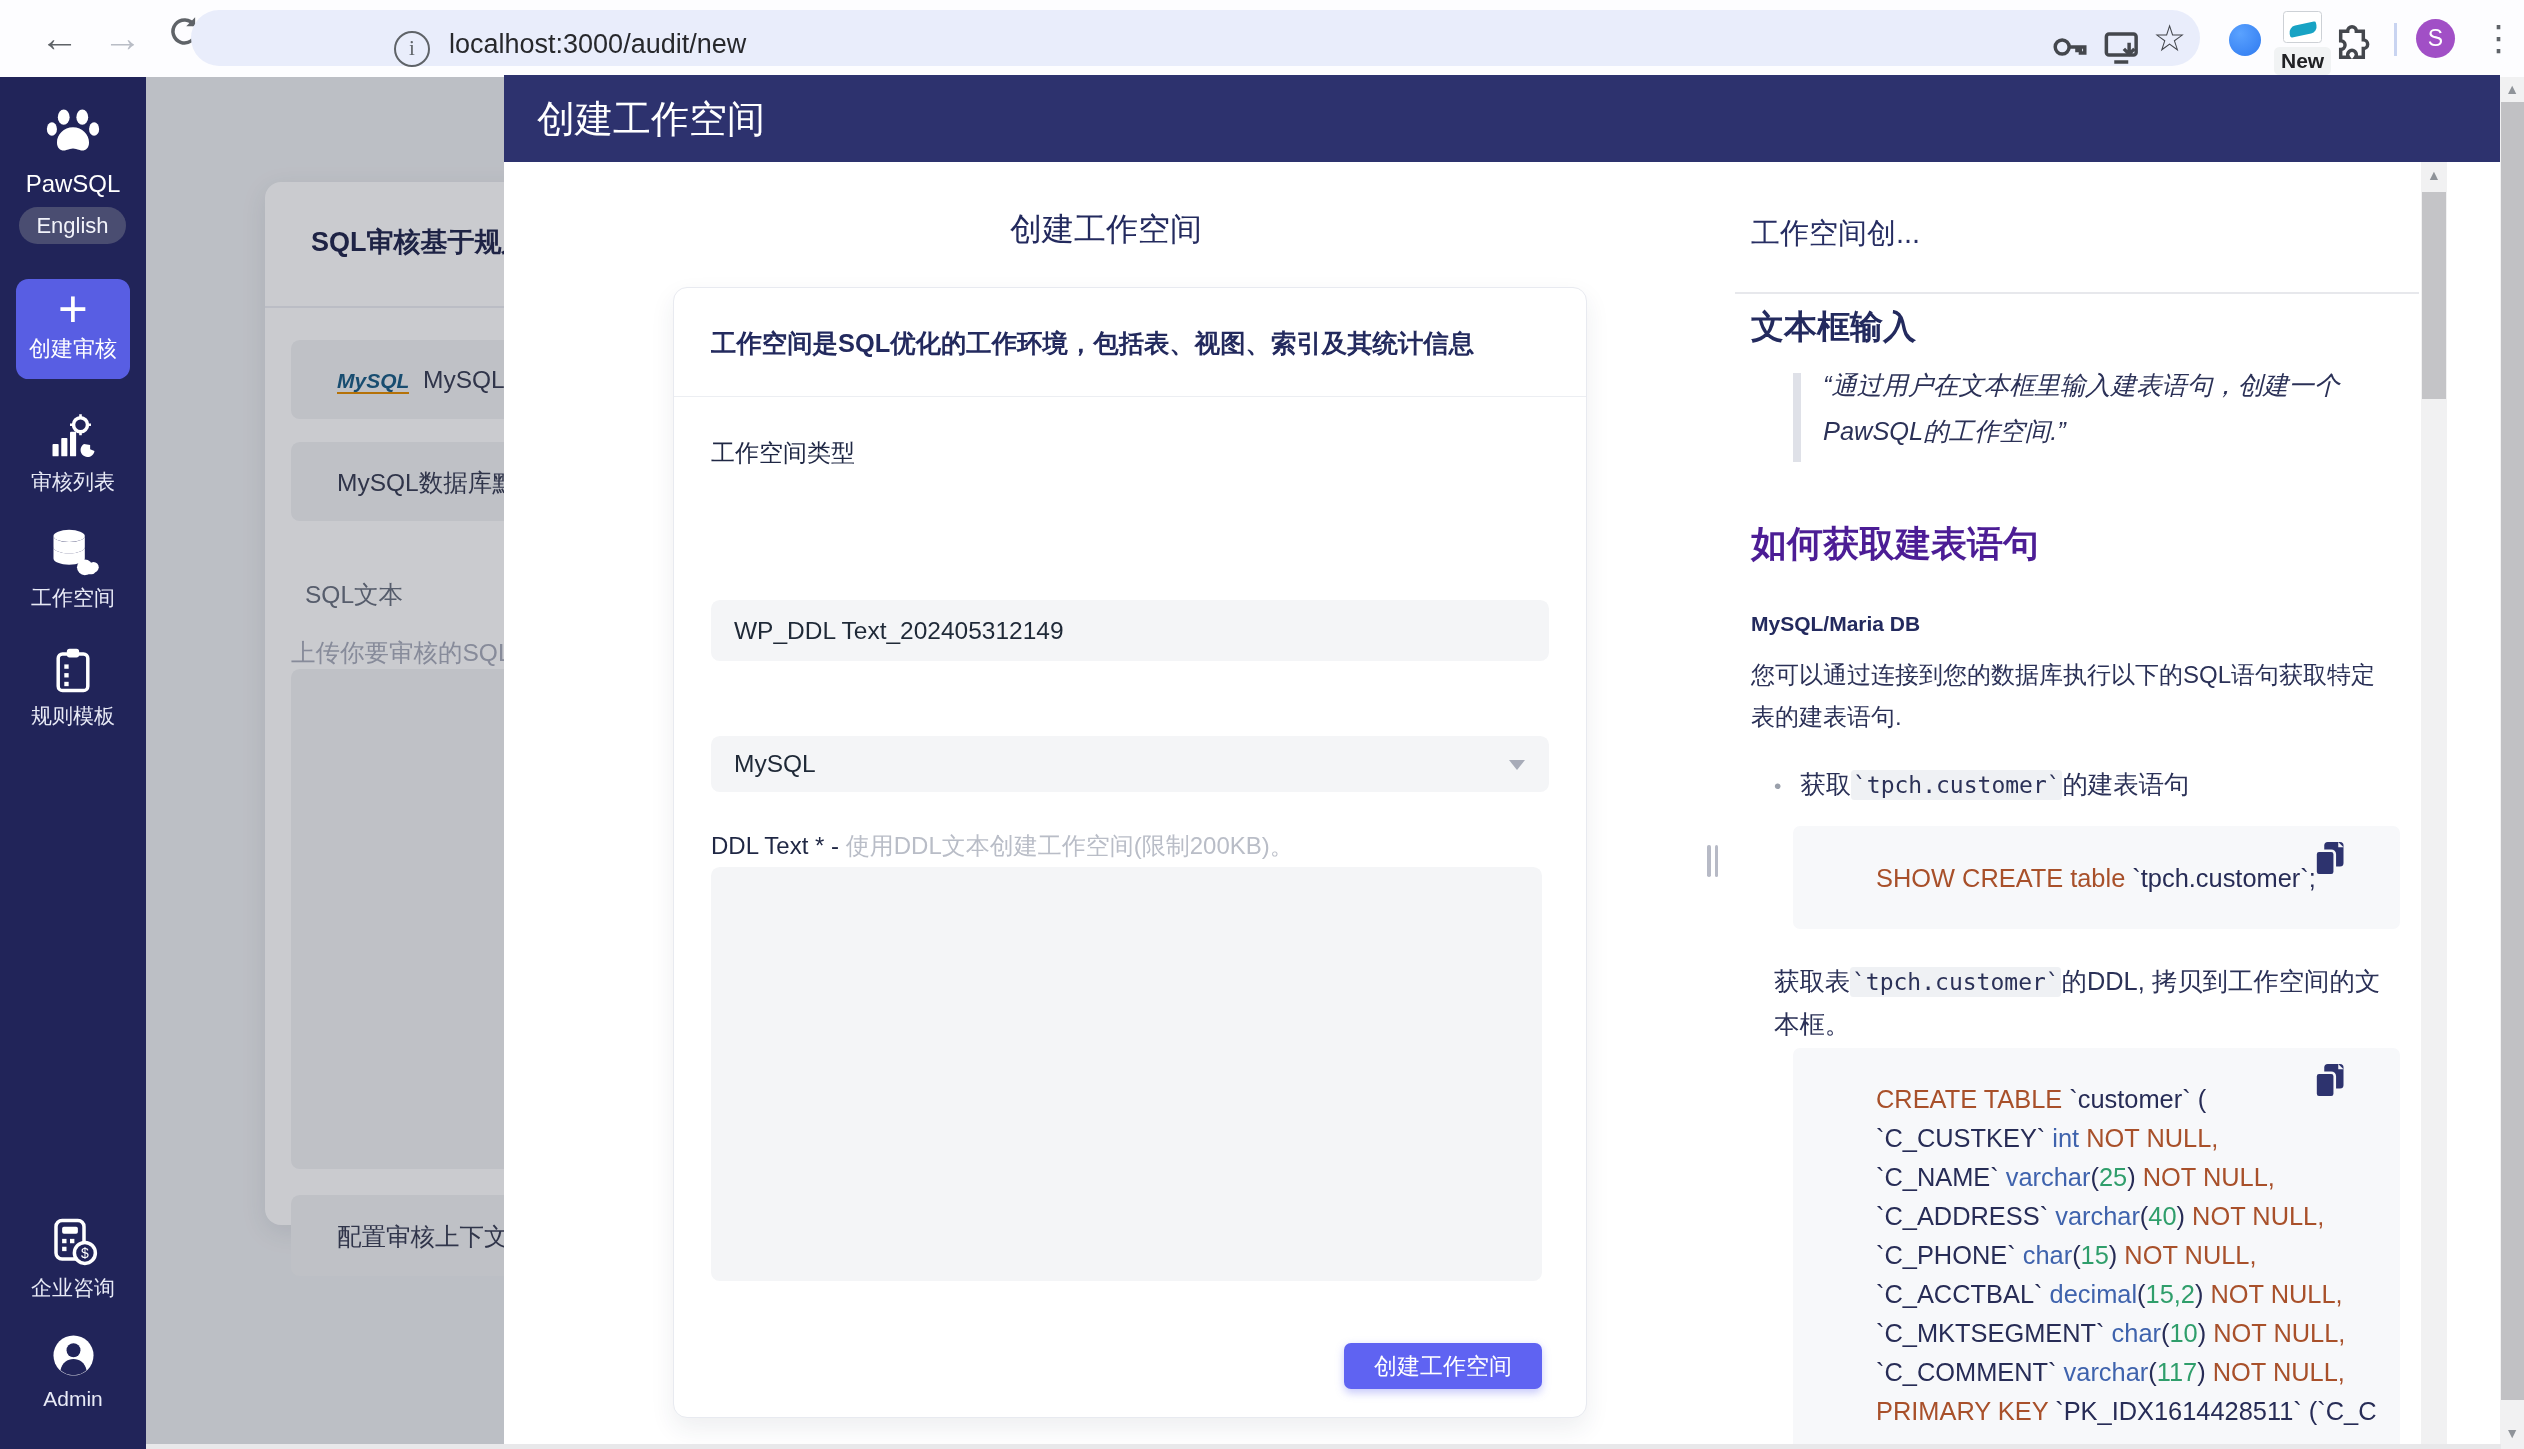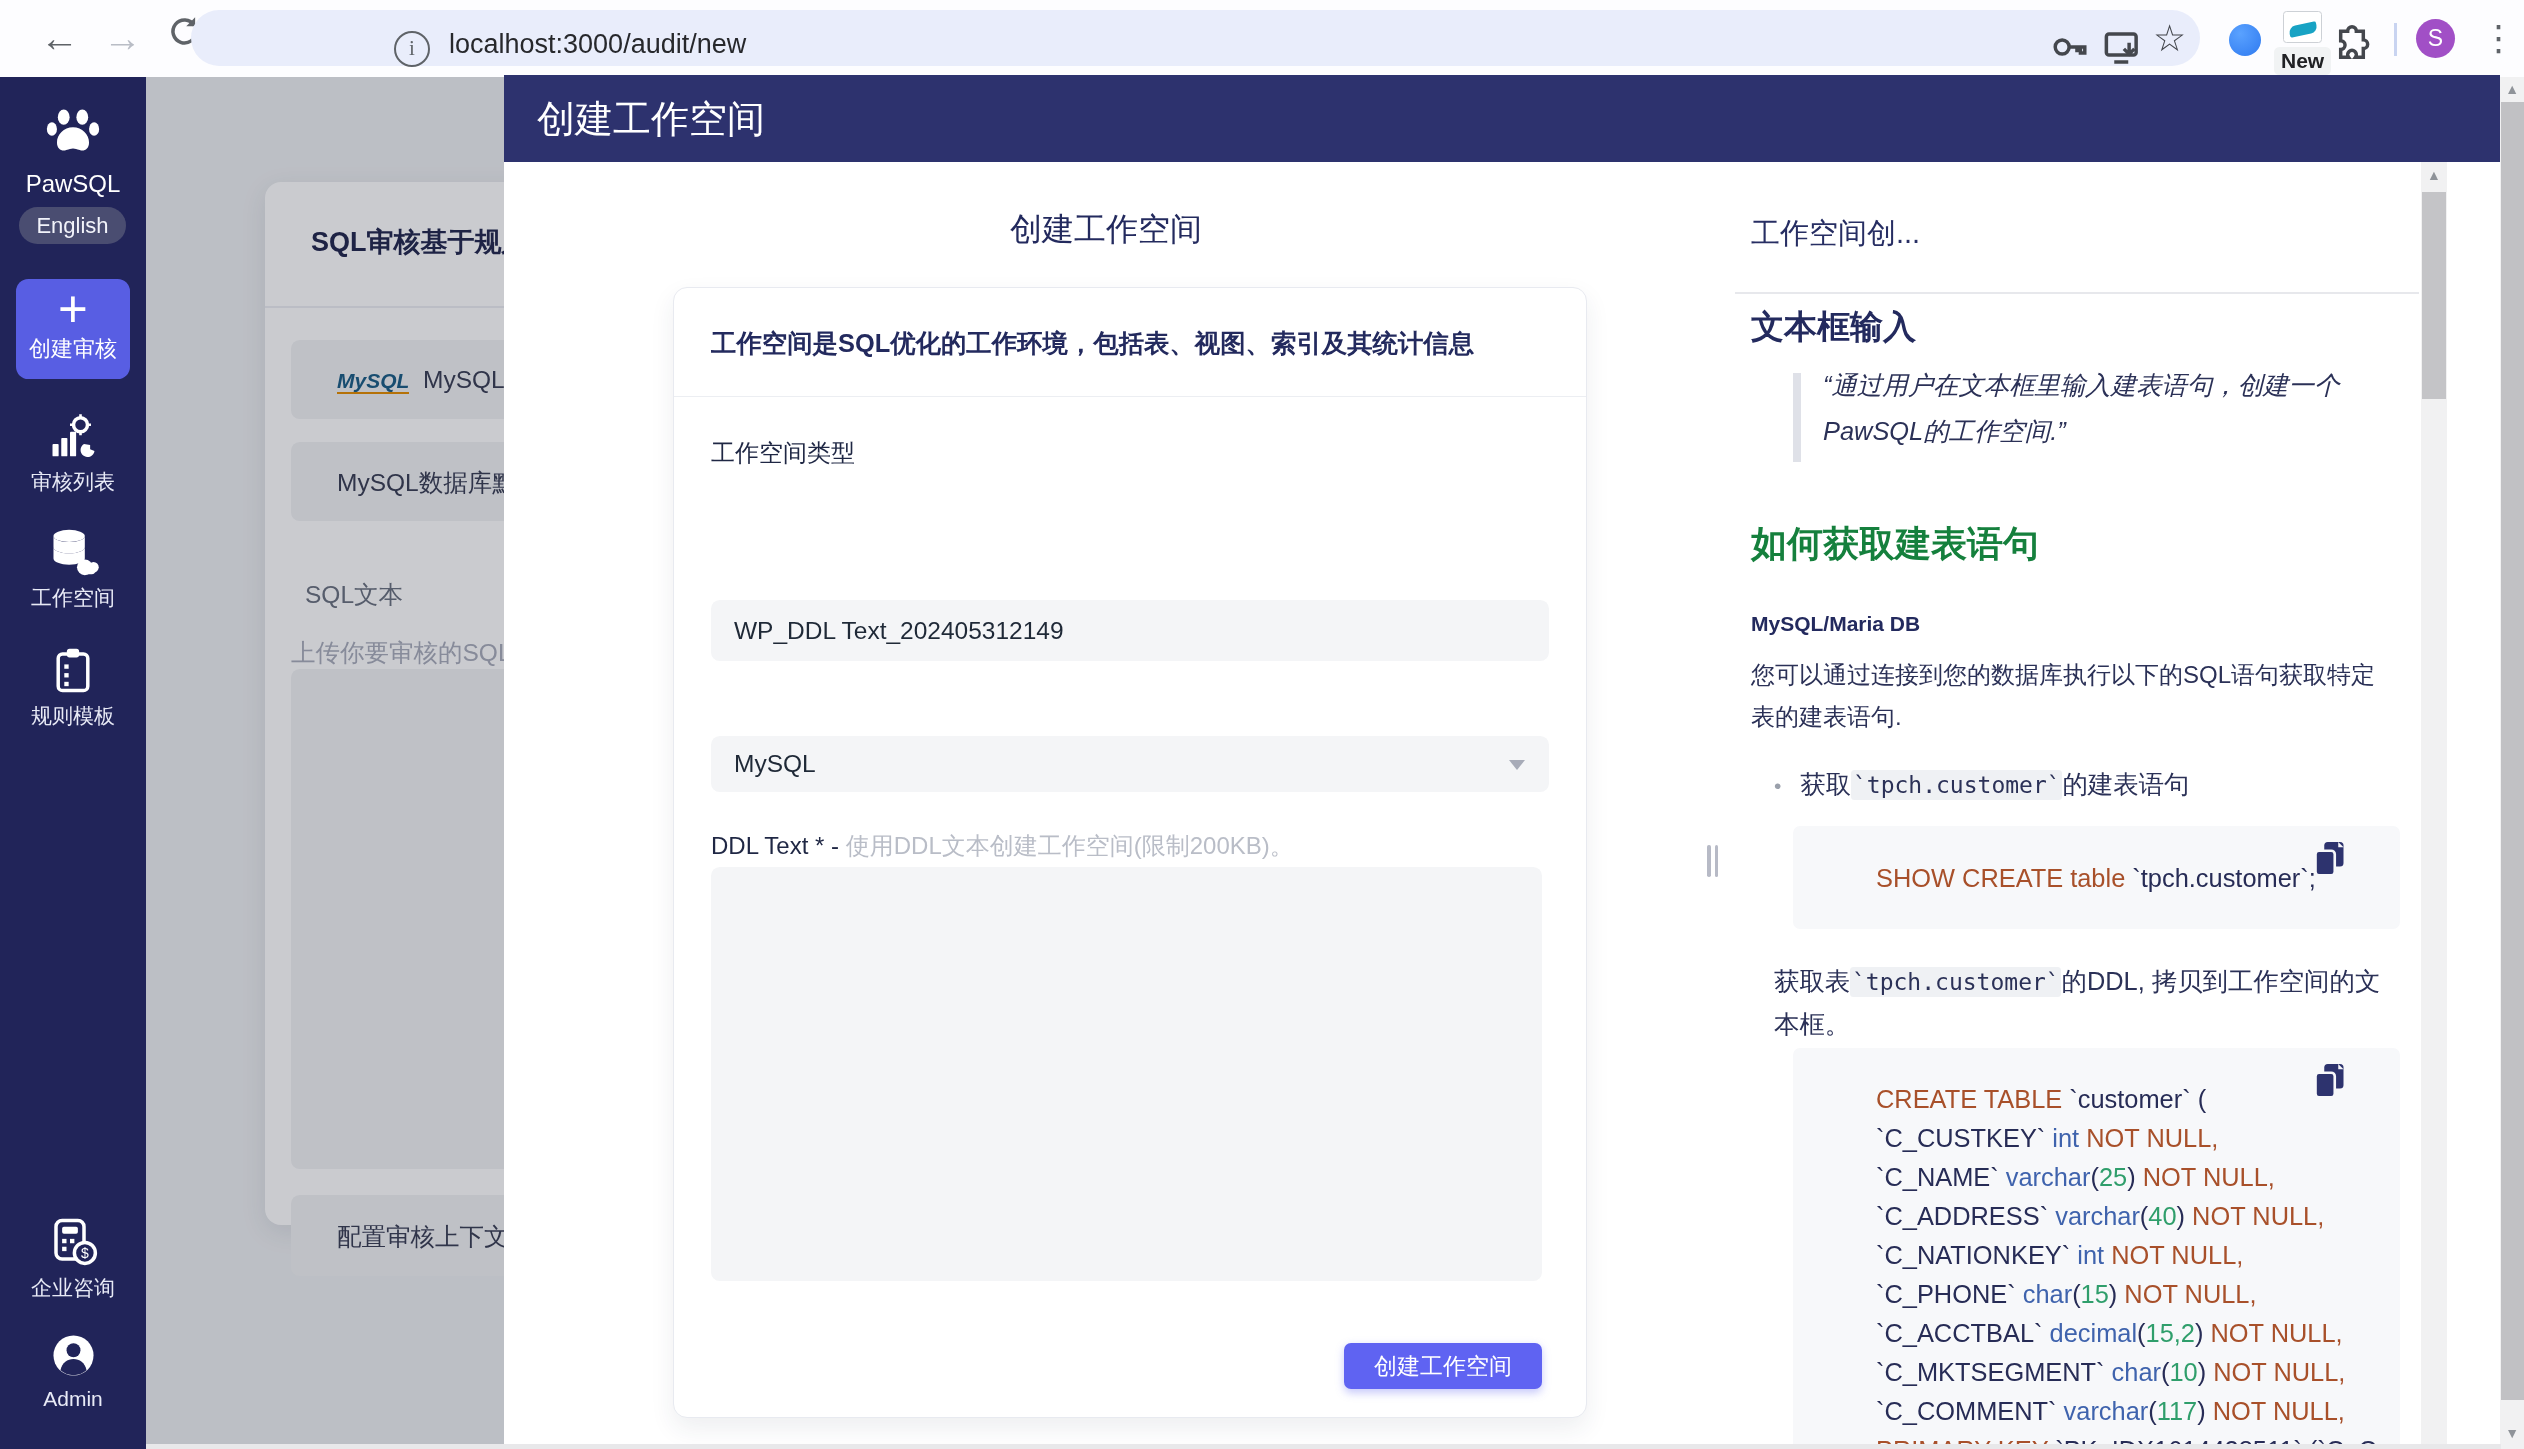--- a/index.html
+++ b/index.html
@@ -69,21 +69,21 @@
   
   #panel-handle{position:absolute;left:1203px;top:770px;width:17.5px;height:35px;color:#b7bac6;}
   #panel-handle i{display:inline-block;width:3.5px;height:32px;background:#b7bac6;margin-right:4.4px;border-radius:1.8px;}
   #help{position:absolute;left:1247px;top:0;width:651px;height:1375px;}
   #help-title{position:absolute;left:0;top:139px;font-size:29px;color:#272e63;}
   #help-divider{position:absolute;left:-16px;top:217px;width:684px;height:1.8px;background:#e7e8ec;}
   #help-h2{position:absolute;left:0;top:230px;font-size:33px;font-weight:bold;color:#232a5e;}
   #help-quote{position:absolute;left:42px;top:294px;}
   #help-quote .bar{position:absolute;left:0;top:3.5px;width:8px;height:89px;background:#dfe1e8;}
   #help-quote .q{margin:0 0 12.3px 30px;font-size:25.4px;font-style:italic;color:#2b3157;white-space:nowrap;}
-  #help-h1{position:absolute;left:0;top:445px;font-size:36px;font-weight:bold;color:#15803d;}
+  #help-h1{position:absolute;left:0;top:445px;font-size:36px;font-weight:bold;color:#4c1d95;}
   #help-h3{position:absolute;left:0;top:537px;font-size:21px;font-weight:bold;color:#232a5e;}
   #help-para{position:absolute;left:0;top:579px;width:631px;font-size:24px;line-height:42px;color:#2b3157;}
   .inline-code{font-family:"DejaVu Sans Mono",monospace;font-size:23px;background:#eff1f4;border-radius:3.5px;padding:1.8px 1.8px;color:#2b3157;}
   #help-bullet{position:absolute;left:23px;top:693px;font-size:25.4px;color:#2b3157;}
   #help-bullet .dot{color:#9aa0ab;margin-right:19px;font-size:21px;}
   .code-block{position:absolute;left:42px;width:607px;background:#f7f8fa;border-radius:7px;}
   #code-block-1{top:751px;height:103px;}
   #copy-text{position:absolute;left:23px;top:885px;width:614px;font-size:25.4px;line-height:42px;color:#2b3157;}
   #code-block-2{top:973px;height:402px;overflow:hidden;}
   .code-line{font-size:25.4px;line-height:39px;white-space:nowrap;margin-left:44px;}
@@ -336,21 +336,20 @@
               <rect x="14" y="2" width="22" height="28" rx="4" fill="#2d336e"></rect>
               <rect x="4" y="12" width="22" height="28" rx="4" fill="#2d336e" stroke="#f7f8fa" stroke-width="3"></rect>
               <path d="M30 2 l6 6 h-6 z" fill="#f7f8fa"></path>
             </svg>
         </span>
         <div id="code2-lines">
           <div class="code-line"><span class="tok-kw">CREATE TABLE</span><span class="tok-id"> `customer` (</span></div>
           <div class="code-line"><span class="tok-id">`C_CUSTKEY` </span><span class="tok-ty">int</span><span class="tok-kw"> NOT NULL,</span></div>
           <div class="code-line"><span class="tok-id">`C_NAME` </span><span class="tok-ty">varchar</span><span class="tok-id">(</span><span class="tok-num">25</span><span class="tok-id">)</span><span class="tok-kw"> NOT NULL,</span></div>
           <div class="code-line"><span class="tok-id">`C_ADDRESS` </span><span class="tok-ty">varchar</span><span class="tok-id">(</span><span class="tok-num">40</span><span class="tok-id">)</span><span class="tok-kw"> NOT NULL,</span></div>
-          <div class="code-line"><span class="tok-id">`C_NATIONKEY` </span><span class="tok-ty">int</span><span class="tok-kw"> NOT NULL,</span></div>
           <div class="code-line"><span class="tok-id">`C_PHONE` </span><span class="tok-ty">char</span><span class="tok-id">(</span><span class="tok-num">15</span><span class="tok-id">)</span><span class="tok-kw"> NOT NULL,</span></div>
           <div class="code-line"><span class="tok-id">`C_ACCTBAL` </span><span class="tok-ty">decimal</span><span class="tok-id">(</span><span class="tok-num">15,2</span><span class="tok-id">)</span><span class="tok-kw"> NOT NULL,</span></div>
           <div class="code-line"><span class="tok-id">`C_MKTSEGMENT` </span><span class="tok-ty">char</span><span class="tok-id">(</span><span class="tok-num">10</span><span class="tok-id">)</span><span class="tok-kw"> NOT NULL,</span></div>
           <div class="code-line"><span class="tok-id">`C_COMMENT` </span><span class="tok-ty">varchar</span><span class="tok-id">(</span><span class="tok-num">117</span><span class="tok-id">)</span><span class="tok-kw"> NOT NULL,</span></div>
           <div class="code-line"><span class="tok-kw">PRIMARY KEY</span><span class="tok-id"> `PK_IDX1614428511` (`C_C</span></div>
         </div>
       </div>
     </div>
 
     <div id="inner-scrollbar">

